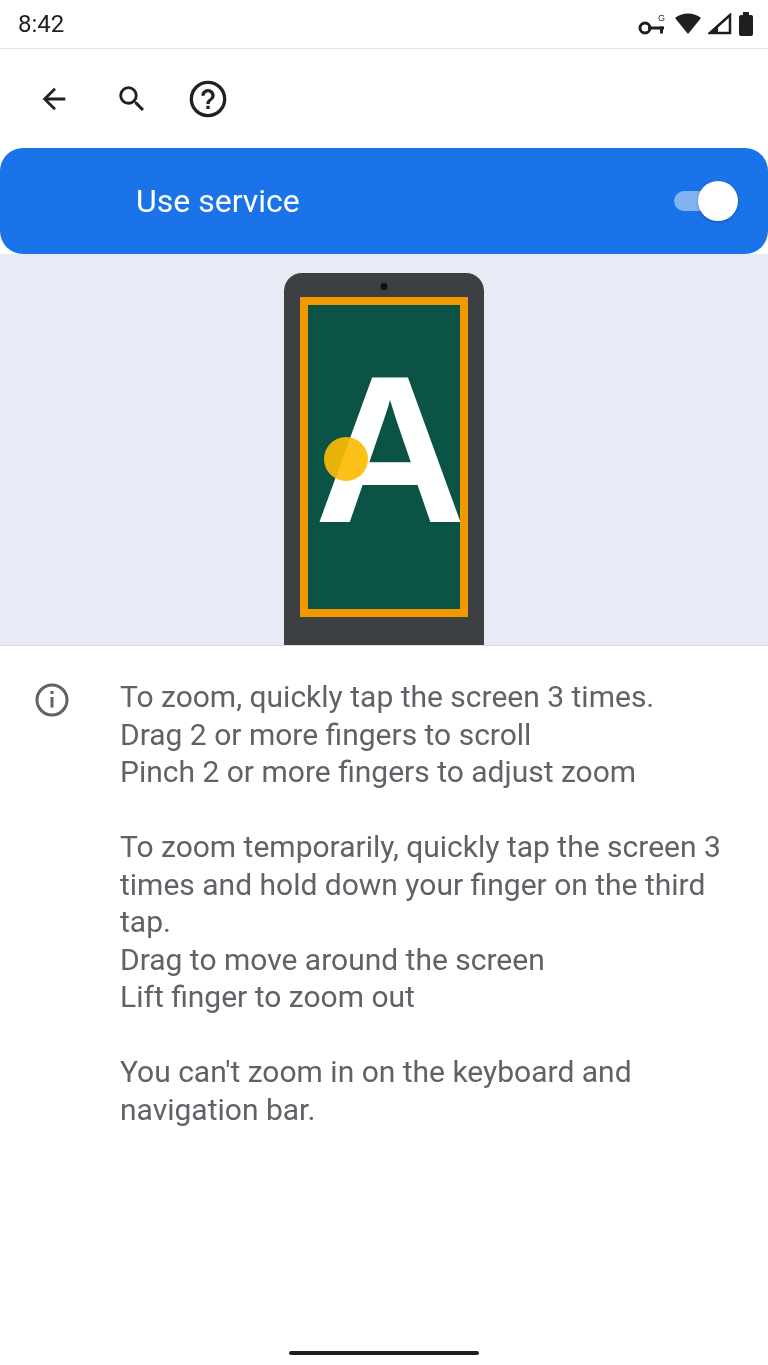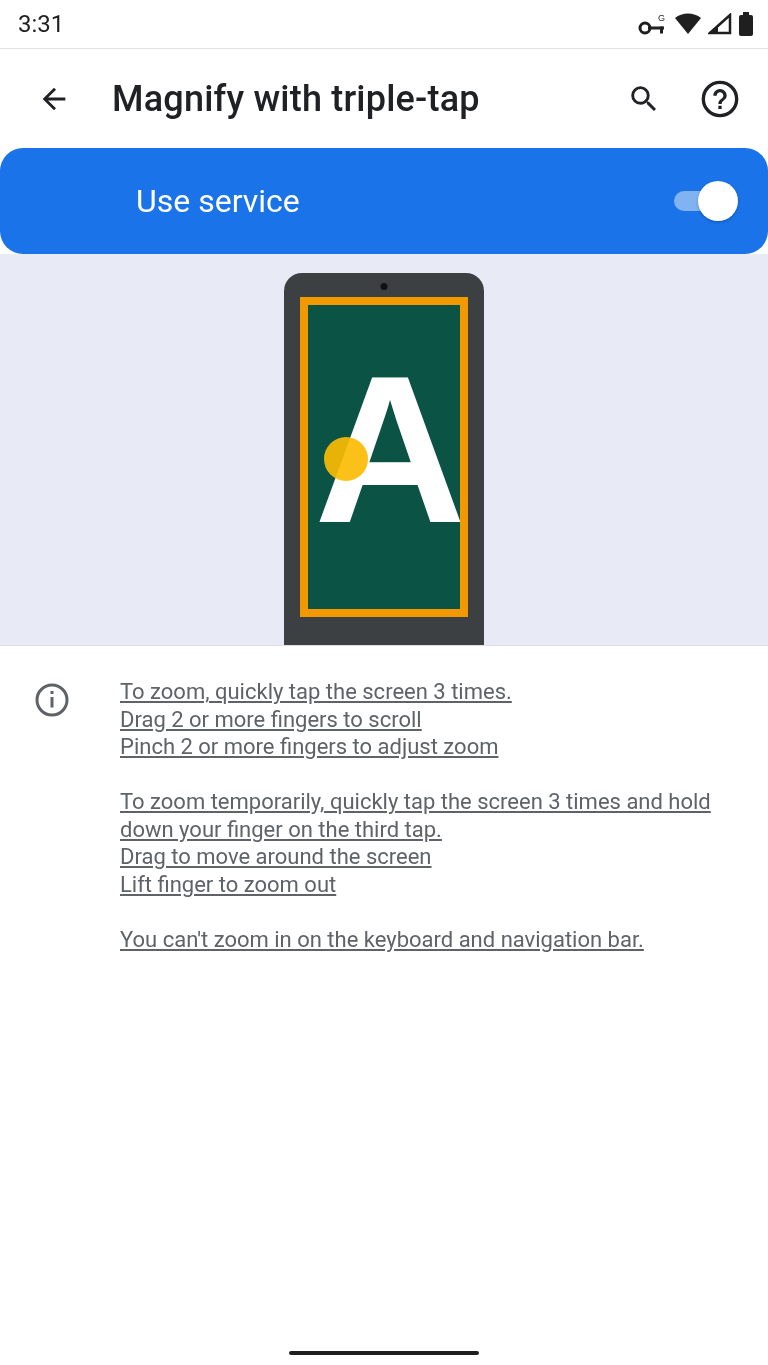--- a/index.html
+++ b/index.html
@@ -140,43 +140,42 @@
   .instructions {
     display: flex;
     padding: 32px 30px 0 34px;
     gap: 50px;
   }
   .instructions .info-icon {
     width: 36px; height: 36px; flex-shrink: 0;
     margin-top: 4px;
   }
   .instructions .text {
-    font-size: 22px;
+    font-size: 30px;
     line-height: 1.25;
     color: #5f6368;
     white-space: pre-line;
-    text-decoration: underline;
   }
 
   
   .home-indicator {
     position: absolute;
     bottom: 10px;
     left: 50%;
     transform: translateX(-50%);
     width: 190px; height: 4px;
     background: #1f1f1f;
     border-radius: 2px;
   }
 </style>
 </head>
 <body>
 
 <div class="status-bar">
-  <div>3:31</div>
+  <div>8:42</div>
   <div class="right">
 
     <svg width="30" height="22" viewBox="0 0 30 22">
       <text x="20" y="8" font-size="9" font-family="Arial" fill="#1f1f1f">G</text>
       <circle cx="7" cy="15" r="5" fill="none" stroke="#1f1f1f" stroke-width="3"></circle>
       <rect x="10" y="13.5" width="16" height="3" fill="#1f1f1f"></rect>
       <rect x="22" y="13.5" width="3" height="7" fill="#1f1f1f"></rect>
     </svg>
 
     <svg width="28" height="22" viewBox="0 0 28 22">
@@ -194,21 +193,20 @@
     </svg>
   </div>
 </div>
 
 <div class="app-bar">
   <div class="ab-icon">
     <svg width="34" height="34" viewBox="0 0 24 24">
       <path d="M20 11H7.83l5.59-5.59L12 4l-8 8 8 8 1.41-1.41L7.83 13H20z" fill="#202124"></path>
     </svg>
   </div>
-  <div class="title">Magnify with triple-tap</div>
   <div class="actions">
     <div class="ab-icon">
       <svg width="34" height="34" viewBox="0 0 24 24">
         <path d="M15.5 14h-.79l-.28-.27A6.471 6.471 0 0016 9.5 6.5 6.5 0 109.5 16a6.471 6.471 0 004.23-1.57l.27.28v.79l5 4.99L20.49 19l-4.99-5zM9.5 14A4.5 4.5 0 119.5 5a4.5 4.5 0 010 9z" fill="#202124"></path>
       </svg>
     </div>
     <div class="ab-icon">
       <svg width="40" height="40" viewBox="0 0 24 24">
         <circle cx="12" cy="12" r="10" fill="none" stroke="#202124" stroke-width="2"></circle>
         <path d="M11 18h2v-2h-2v2zm1-12c-2.21 0-4 1.79-4 4h2c0-1.1.9-2 2-2s2 .9 2 2c0 2-3 1.75-3 5h2c0-2.25 3-2.5 3-5 0-2.21-1.79-4-4-4z" fill="#202124"></path>

